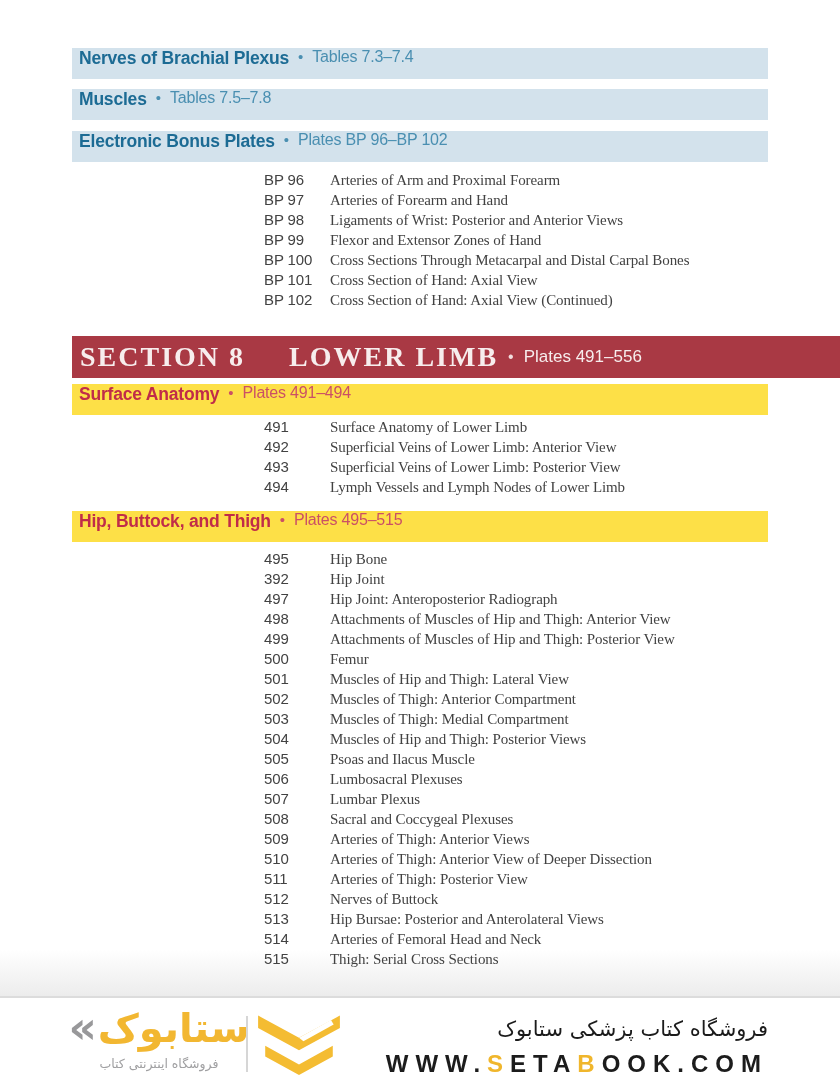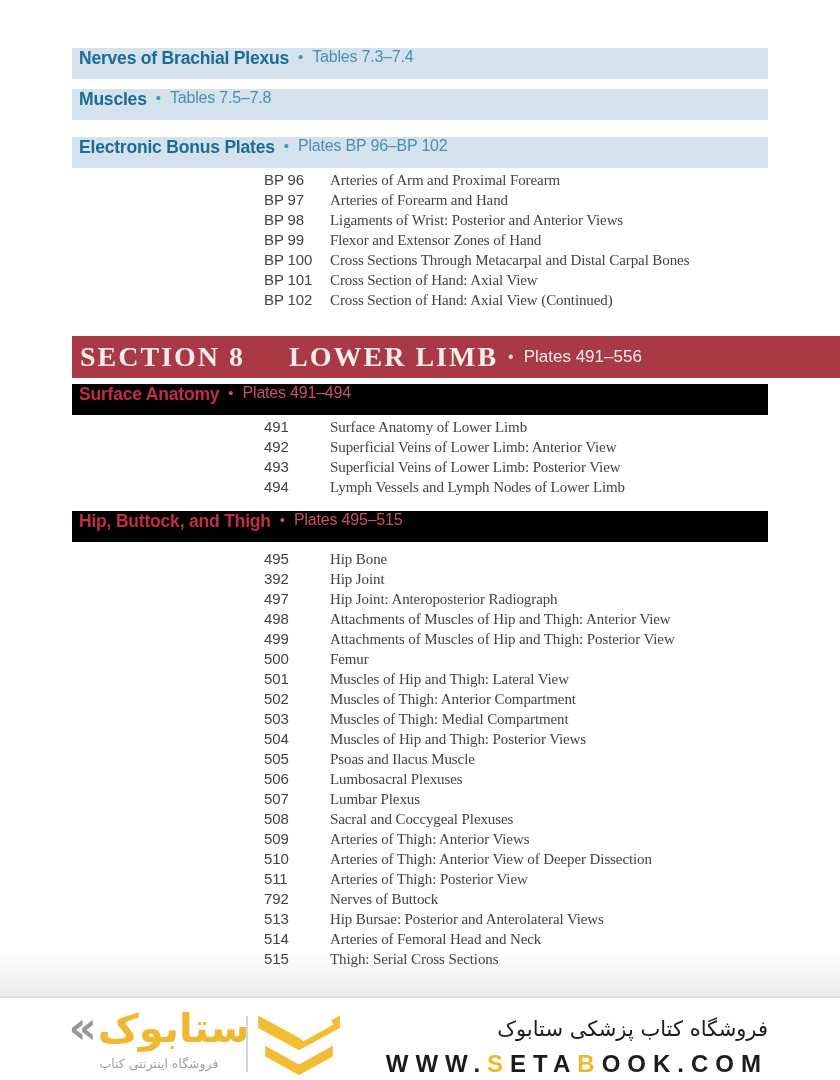--- a/index.html
+++ b/index.html
@@ -13,28 +13,28 @@
   
   .bar{
     position:absolute;left:72px;width:696px;height:31px;
     display:flex;align-items:flex-start;box-sizing:border-box;
     padding-left:7px;z-index:1;
   }
   .bar.blue{background:#d3e2ec;}
   .bar.blue .h{color:#1c6b94;font-weight:bold;font-size:17.5px;letter-spacing:-0.2px;}
   .bar.blue .dot{color:#4a8fb1;font-size:15px;margin:0 9px;}
   .bar.blue .sub{color:#4a8fb1;font-size:16px;letter-spacing:-0.2px;}
-  .bar.pink{background:#000000;}
+  .bar.pink{background:#fde047;}
   .bar.pink .h{color:#c02c49;font-weight:bold;font-size:17.5px;letter-spacing:-0.2px;}
   .bar.pink .dot{color:#cb5065;font-size:15px;margin:0 9px;}
   .bar.pink .sub{color:#cb5065;font-size:16px;letter-spacing:-0.2px;}
 
   #bar-nerves{top:48px;}
   #bar-muscles{top:89px;}
-  #bar-bonus{top:131px;margin-top:6px;}
+  #bar-bonus{top:131px;}
   #bar-surface{top:384px;}
   #bar-hip{top:511px;}
 
   
   .section-banner{
     position:absolute;left:72px;top:336px;width:840px;height:42px;
     background:#a93944;display:flex;align-items:center;box-sizing:border-box;
     padding-left:8px;z-index:1;
   }
   .section-banner .serif{
@@ -247,21 +247,21 @@
       </div>
     <div class="row">
         <span class="num">510</span>
         <span class="title">Arteries of Thigh: Anterior View of Deeper Dissection</span>
       </div>
     <div class="row">
         <span class="num">511</span>
         <span class="title">Arteries of Thigh: Posterior View</span>
       </div>
     <div class="row">
-        <span class="num">792</span>
+        <span class="num">512</span>
         <span class="title">Nerves of Buttock</span>
       </div>
     <div class="row">
         <span class="num">513</span>
         <span class="title">Hip Bursae: Posterior and Anterolateral Views</span>
       </div>
     <div class="row">
         <span class="num">514</span>
         <span class="title">Arteries of Femoral Head and Neck</span>
       </div>

